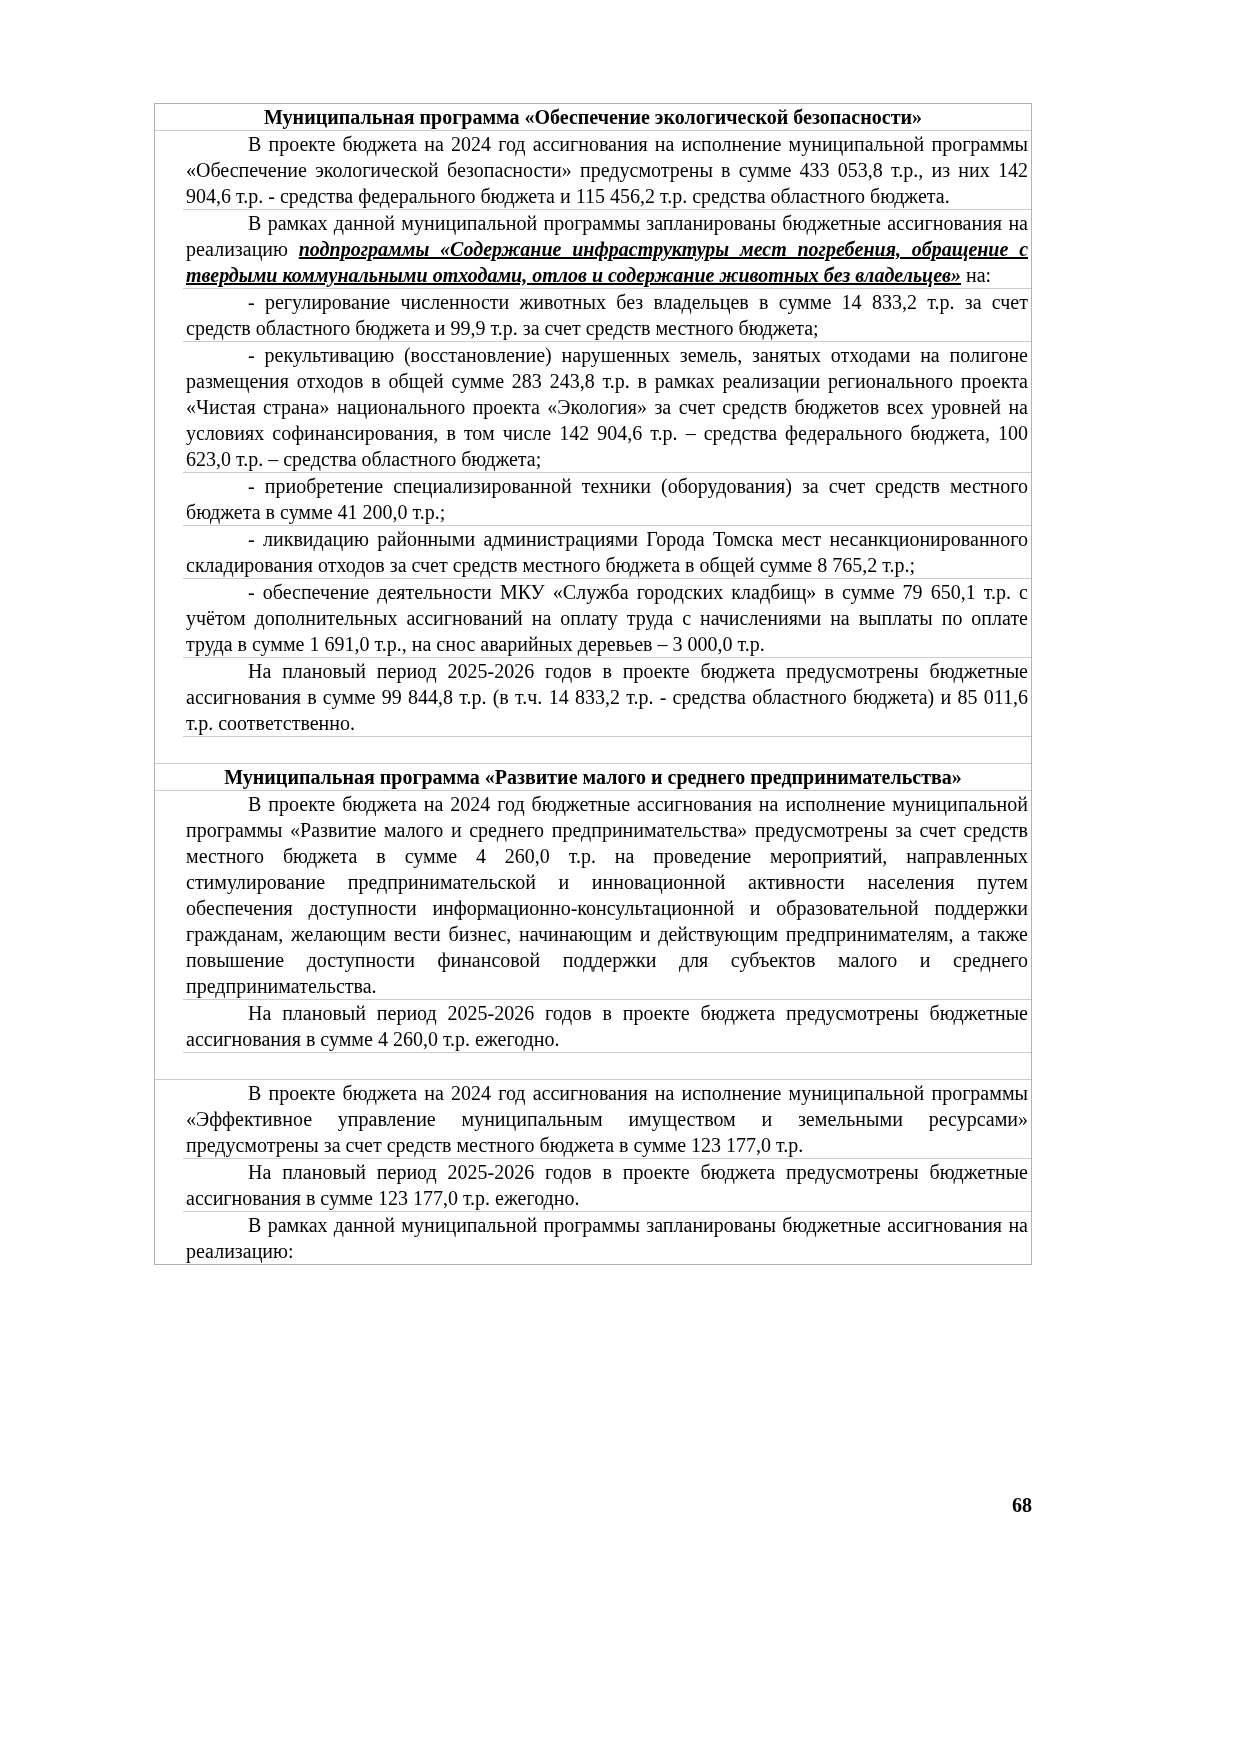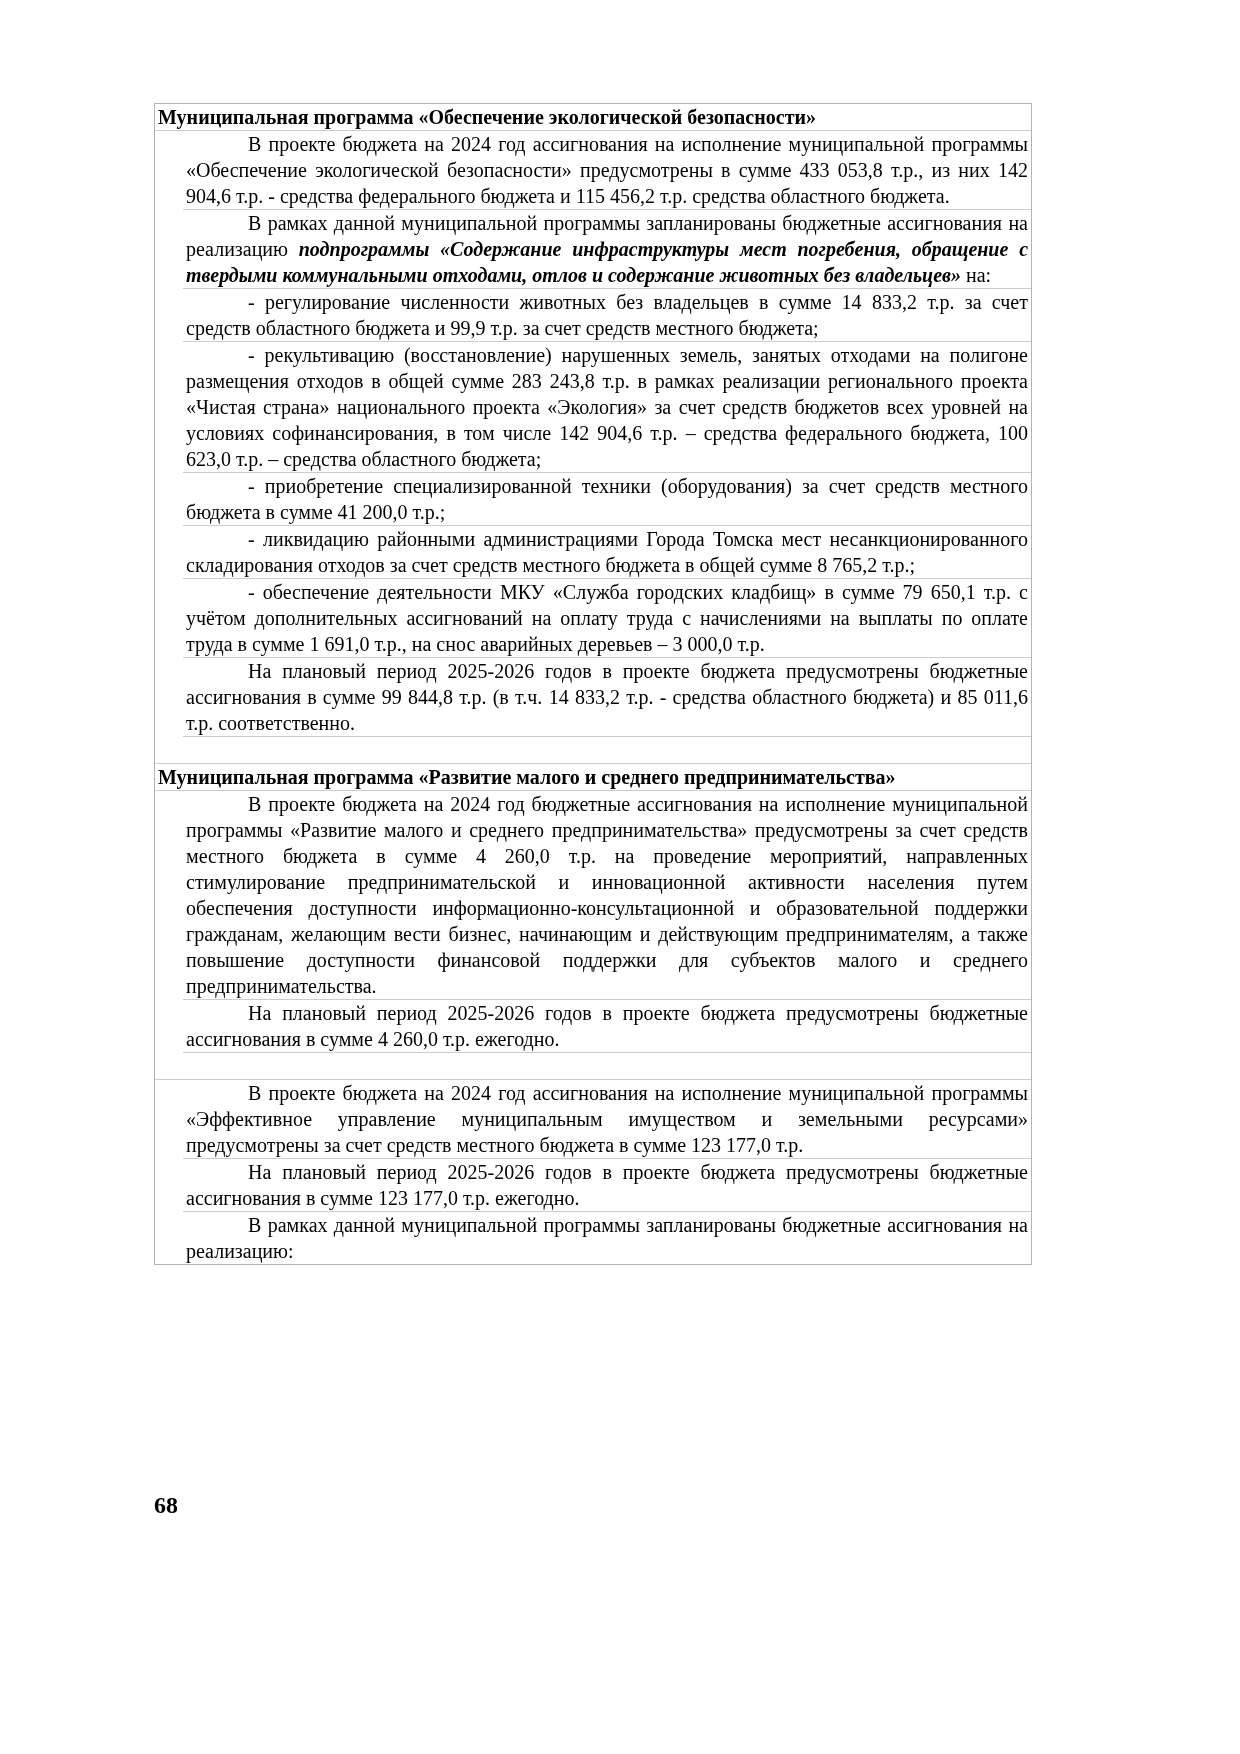--- a/index.html
+++ b/index.html
@@ -27,38 +27,41 @@
     box-sizing: border-box;
     padding: 0 3px;
     font-size: 20px;
     line-height: 26px;
     text-align: justify;
     border-bottom: 1px solid #cccccc;
   }
   .blk:last-child { border-bottom: none; }
   .para { text-indent: 62px; margin-left: 28px; }
   .heading {
+    text-align: center;
     font-weight: bold;
     text-indent: 0;
   }
   .bi {
     font-weight: bold;
     font-style: italic;
+    text-decoration: underline;
   }
   .spacer {
     height: 26px;
     border-bottom: 1px solid #cccccc;
   }
   .pagenum {
     position: absolute;
     top: 1492px;
     left: 154px;
     width: 878px;
+    text-align: right;
     font-weight: bold;
-    font-size: 24px;
+    font-size: 20px;
     line-height: 26px;
   }
 </style>
 </head>
 <body>
 
 <div class="page">
 
   <div class="frame">
 

